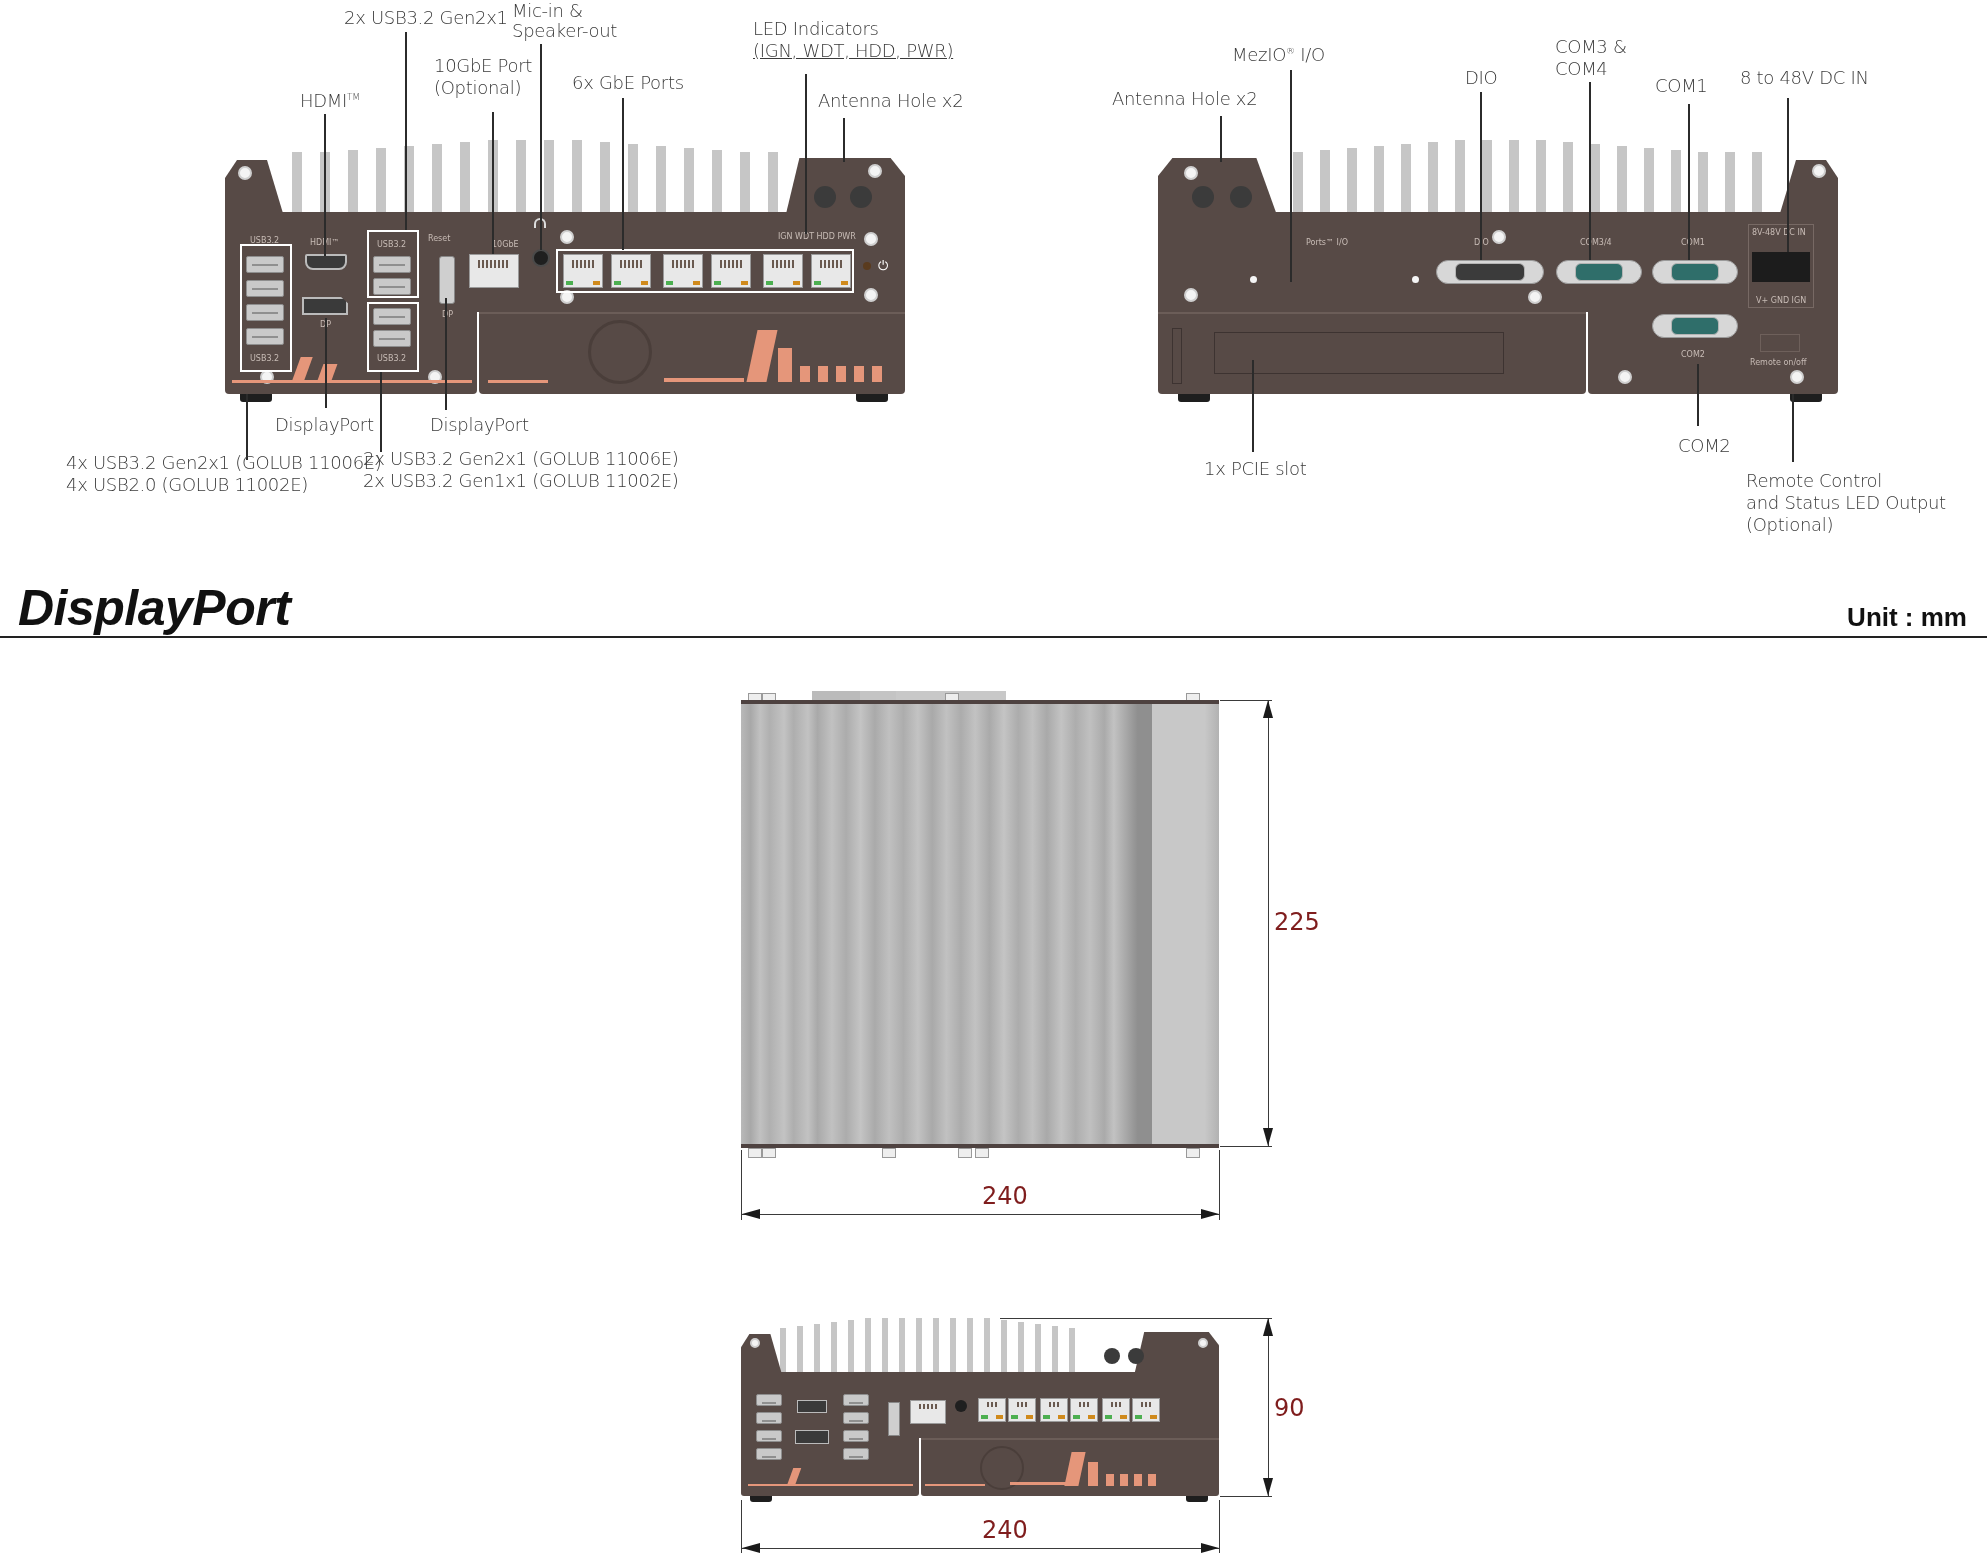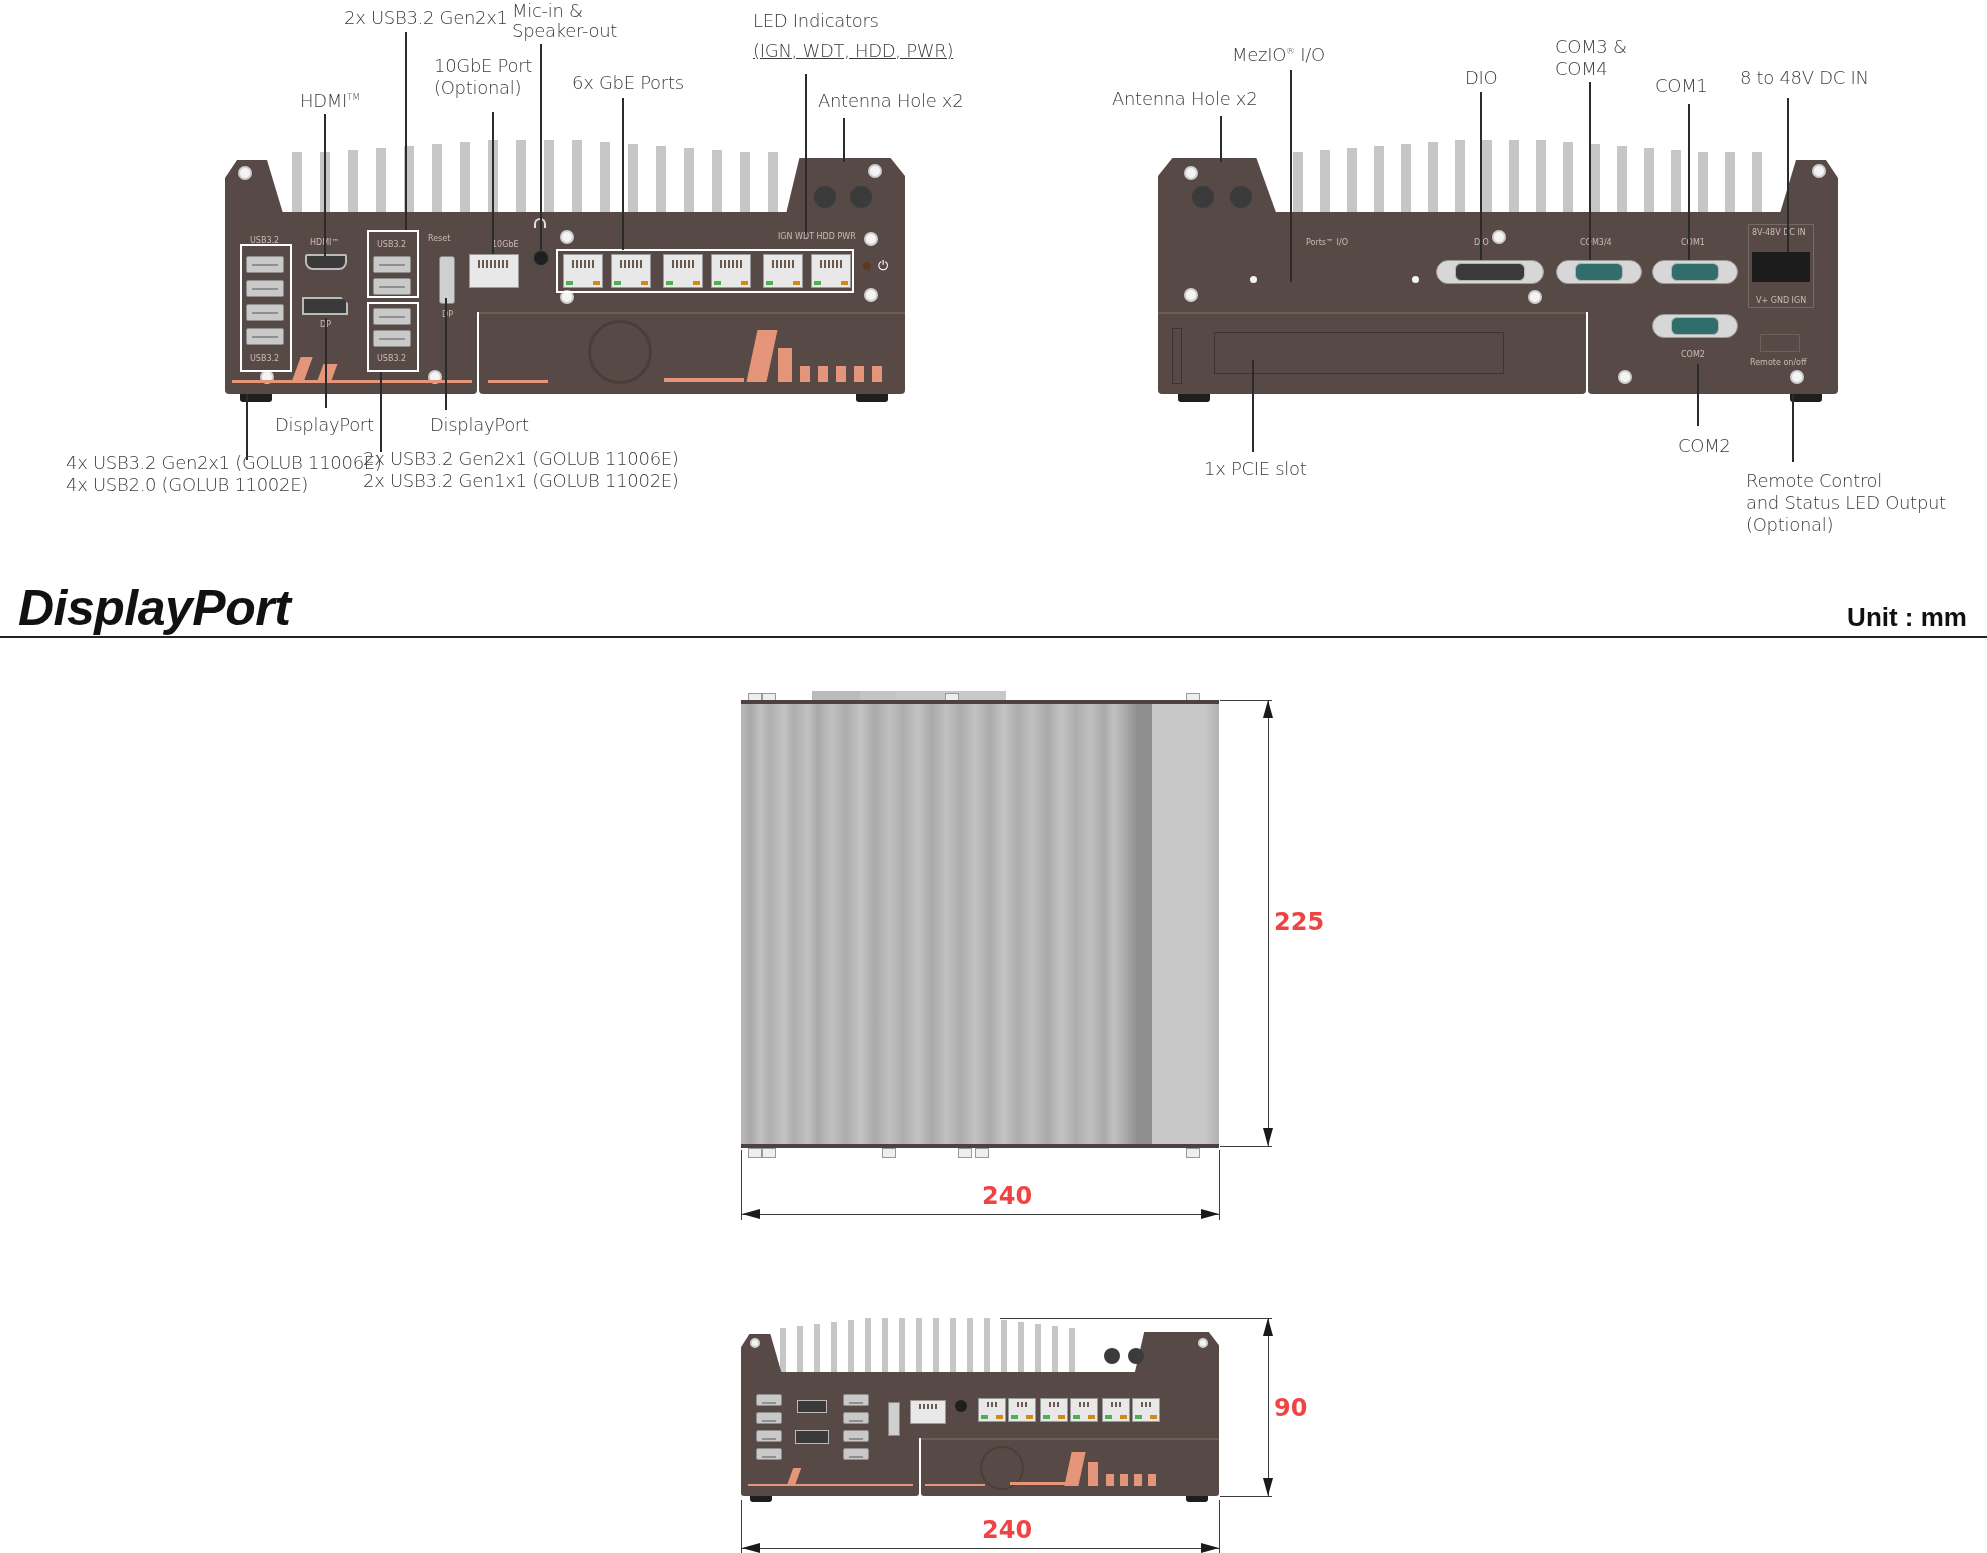--- a/index.html
+++ b/index.html
@@ -18,21 +18,21 @@
   .rj45 .ledg { position:absolute; left:2px; bottom:2px; width:7px; height:4px; background:#4caf50; }
   .rj45 .ledo { position:absolute; right:2px; bottom:2px; width:7px; height:4px; background:#d08a1c; }
   .whitebox { position:absolute; border:2px solid #ffffff; box-sizing:border-box; }
   .tiny { position:absolute; font-size:8px; color:#c8bcb6; white-space:nowrap; font-family:"DejaVu Sans", sans-serif; }
   .db9 { position:absolute; height:24px; background:#d7d7d7; border-radius:12px; border:1px solid #9a9a9a; box-sizing:border-box; }
   .db9 .shell { position:absolute; left:18px; right:18px; top:2px; bottom:2px; background:#2f6e6a; border-radius:6px; border:1px solid #b4b4b4; }
   .db15 .shell { background:#3b3b3b; }
   .foot { position:absolute; width:32px; height:8px; background:#1e1e1e; border-radius:0 0 3px 3px; }
   .accent { position:absolute; background:#e5967a; }
   .dimline { position:absolute; background:#3a3a3a; }
-  .dimtxt { position:absolute; font-size:24px; color:#ef4444; font-family:"DejaVu Sans", sans-serif; font-weight:700; }
+  .dimtxt { position:absolute; font-size:24px; color:#7f1d1d; font-family:"DejaVu Sans", sans-serif; font-weight:400; }
   .arrow-l { position:absolute; width:0; height:0; border-top:5px solid transparent; border-bottom:5px solid transparent; border-right:18px solid #1a1a1a; }
   .arrow-r { position:absolute; width:0; height:0; border-top:5px solid transparent; border-bottom:5px solid transparent; border-left:18px solid #1a1a1a; }
   .arrow-u { position:absolute; width:0; height:0; border-left:5px solid transparent; border-right:5px solid transparent; border-bottom:18px solid #1a1a1a; }
   .arrow-d { position:absolute; width:0; height:0; border-left:5px solid transparent; border-right:5px solid transparent; border-top:18px solid #1a1a1a; }
 </style>
 </head>
 <body>
 
 <div>
 
@@ -173,21 +173,21 @@
 <div class="lbl" style="left:434px;top:55px;">10GbE Port</div>
 <div class="lbl" style="left:434px;top:77px;">(Optional)</div>
 <div class="leader" style="left:492px;top:112px;height:142px;"></div>
 
 <div class="lbl" style="left:300px;top:86px;"><span>HDMI</span><sup>TM</sup></div>
 <div class="leader" style="left:324px;top:114px;height:142px;"></div>
 
 <div class="lbl" style="left:572px;top:72px;">6x GbE Ports</div>
 <div class="leader" style="left:622px;top:98px;height:152px;"></div>
 
-<div class="lbl" style="left:753px;top:10px;">LED Indicators</div>
+<div class="lbl" style="left:753px;top:18px;">LED Indicators</div>
 <div class="lbl" style="left:753px;top:40px;text-decoration:underline;">(IGN, WDT, HDD, PWR)</div>
 <div class="leader" style="left:805px;top:74px;height:160px;"></div>
 
 <div class="lbl" style="left:818px;top:90px;">Antenna Hole x2</div>
 <div class="leader" style="left:843px;top:118px;height:44px;"></div>
 
 <div class="leader" style="left:246px;top:394px;height:66px;"></div>
 <div class="lbl" style="left:66px;top:452px;">4x USB3.2 Gen2x1 (GOLUB 11006E)</div>
 <div class="lbl" style="left:66px;top:474px;">4x USB2.0 (GOLUB 11002E)</div>
 

